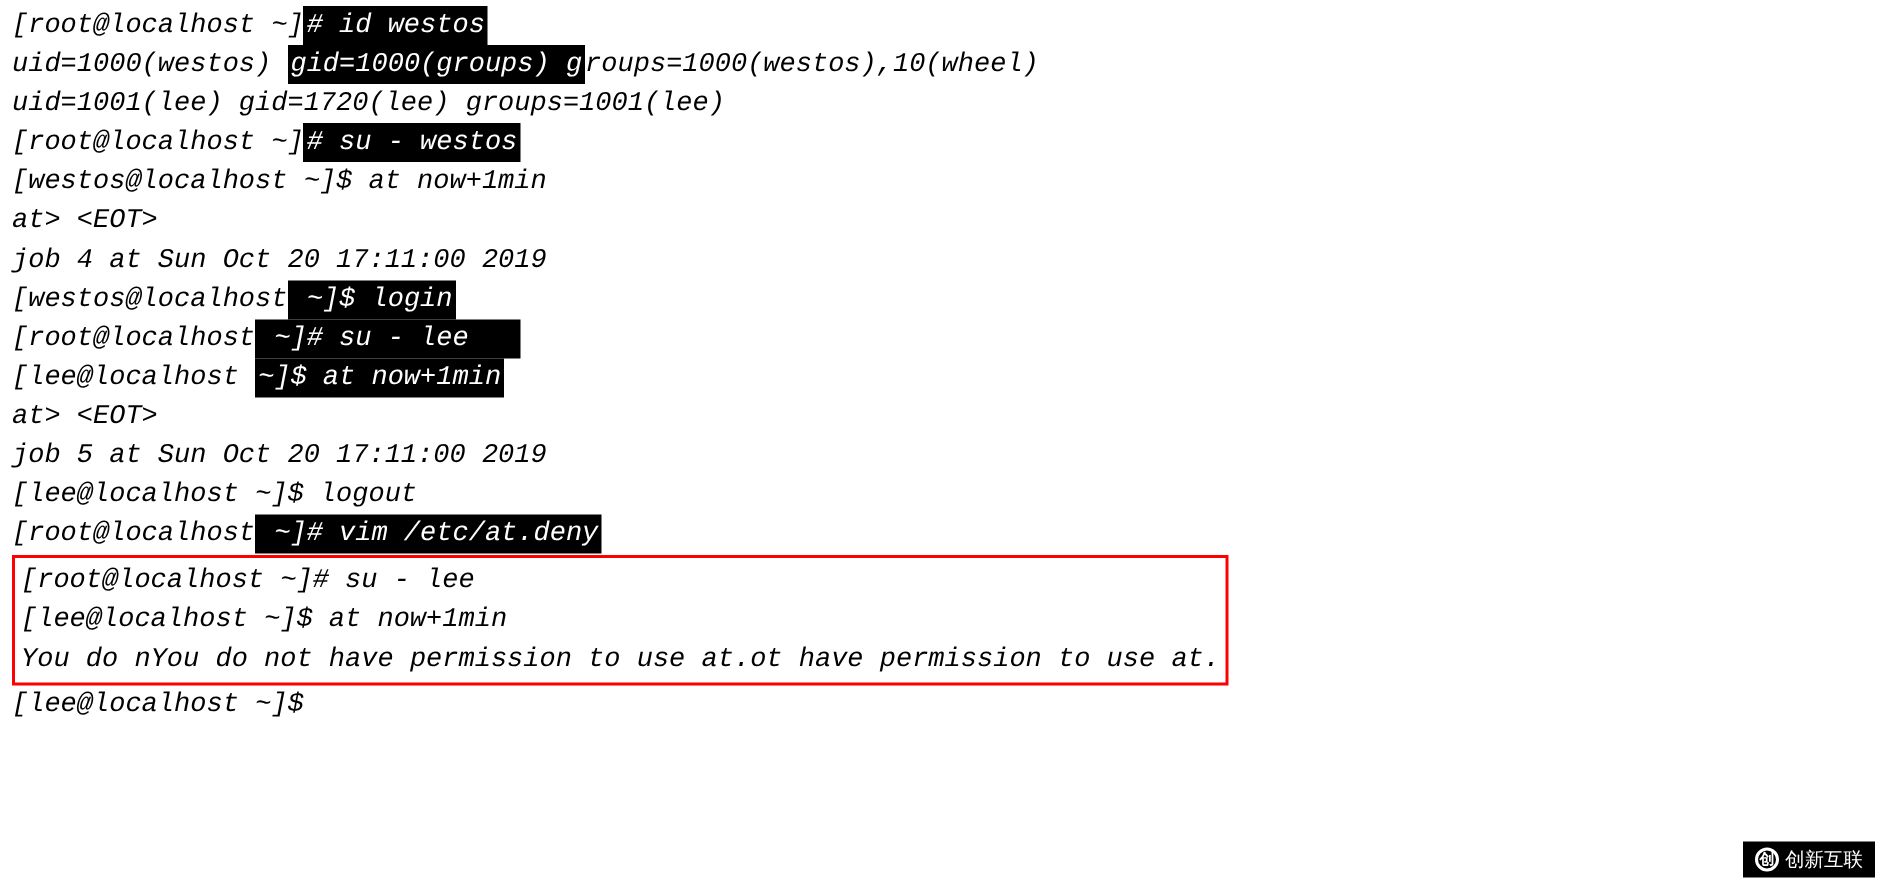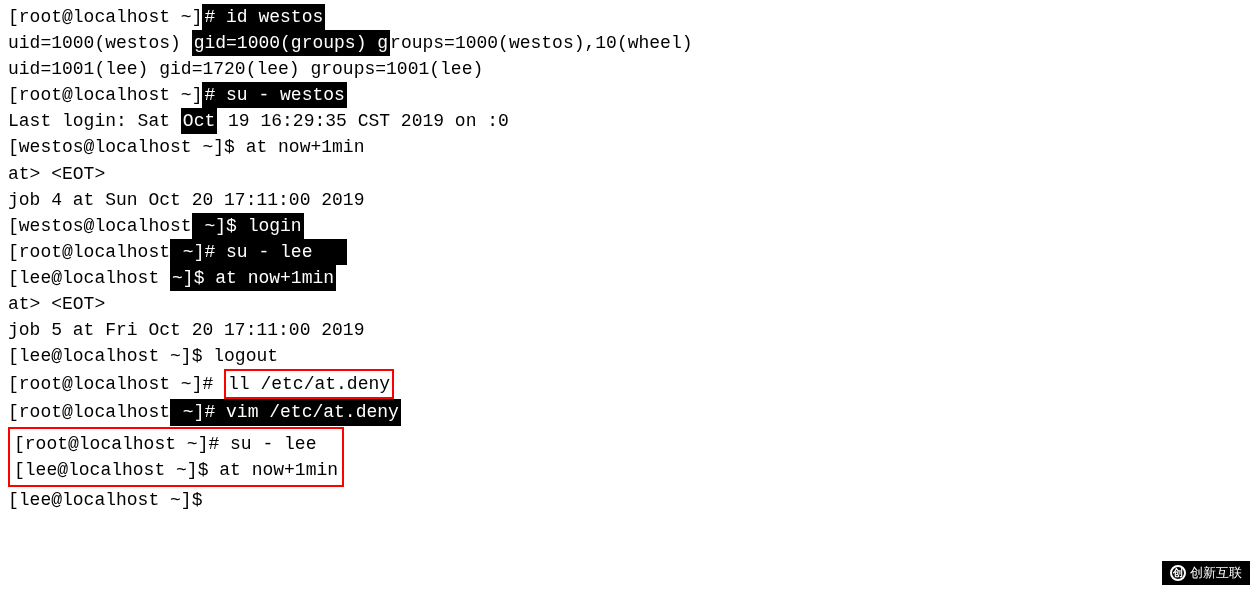--- a/index.html
+++ b/index.html
@@ -26,20 +26,21 @@
       padding: 4px 8px;
       line-height: 1.45;
       position: relative;
     }
 
     .terminal pre {
       font-family: 'Courier New', Courier, monospace;
       font-size: 18px;
       white-space: pre;
       line-height: 1.45;
+      font-style: italic;
     }
 
     .highlight-black {
       display: inline-block;
       background-color: #000000;
       color: #ffffff;
       padding: 0 2px;
     }
 
     .watermark {
@@ -75,48 +76,47 @@
   
   <pre>[root@localhost ~]<span class="highlight-black"># id westos</span></pre>
   
   <pre>uid=1000(westos) <span class="highlight-black">gid=1000(groups) g</span>roups=1000(westos),10(wheel)</pre>
   
   
   <pre>uid=1001(lee) gid=1720(lee) groups=1001(lee)</pre>
   
   <pre>[root@localhost ~]<span class="highlight-black"># su - westos</span></pre>
   
-  <pre>Last login: Sat <span class="highlight-black">Oct</span> 19 16:29:35 CST 2019 on :0</pre>
   
   <pre>[westos@localhost ~]$ at now+1min</pre>
   
   <pre>at&gt; &lt;EOT&gt;</pre>
   
   <pre>job 4 at Sun Oct 20 17:11:00 2019</pre>
   
   <pre>[westos@localhost<span class="highlight-black"> ~]$ login</span></pre>
   
   <pre>[root@localhost<span class="highlight-black"> ~]# su - lee   </span></pre>
   
   <pre>[lee@localhost <span class="highlight-black">~]$ at now+1min</span></pre>
   
   <pre>at&gt; &lt;EOT&gt;</pre>
   
-  <pre>job 5 at Fri Oct 20 17:11:00 2019</pre>
+  <pre>job 5 at Sun Oct 20 17:11:00 2019</pre>
   
   <pre>[lee@localhost ~]$ logout</pre>
   
-  <pre>[root@localhost ~]# <span style="display:inline-block;border:2px solid red;padding:0 2px;">ll /etc/at.deny</span></pre>
   
   
   <pre>[root@localhost<span class="highlight-black"> ~]# vim /etc/at.deny</span></pre>
   
   <div style="display:inline-block; border: 2px solid red; padding: 2px 4px; margin-top:1px;">
     <pre>[root@localhost ~]# su - lee</pre>
     <pre>[lee@localhost ~]$ at now+1min</pre>
+    <pre>You do n<span>You do not have permission to use at.</span>ot have permission <span>to</span> use at.</pre>
   </div>
   
   <pre>[lee@localhost ~]$</pre>
 </div>
 
 <div class="watermark">
   <span class="watermark-circle">创</span>
   <span>创新互联</span>
 </div>
 

